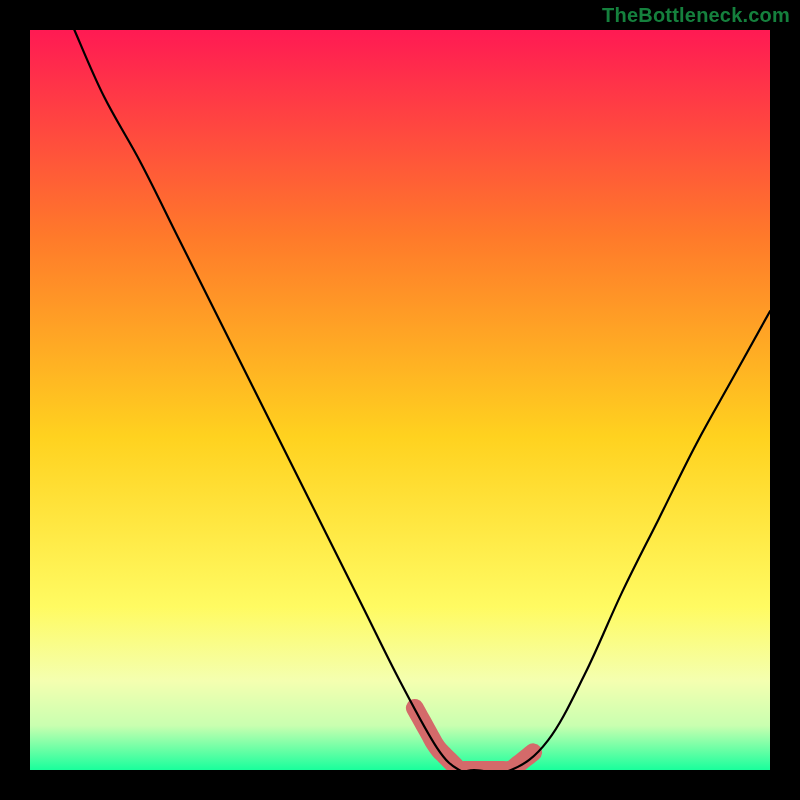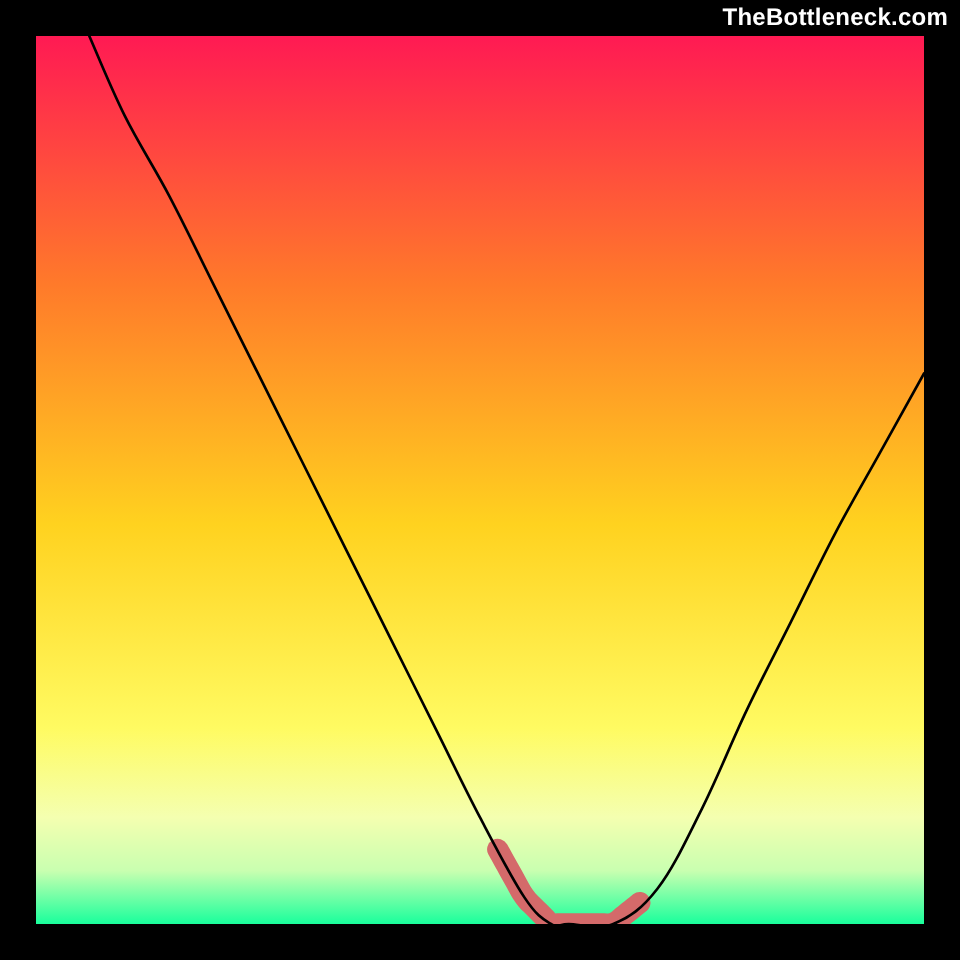--- a/index.html
+++ b/index.html
@@ -14,21 +14,21 @@
   .stage {
     position: relative;
     width: 800px;
     height: 800px;
     background: #000;
   }
   .watermark {
     position: absolute;
     top: 4px;
     right: 10px;
-    color: #ffffff;
+    color: #15803d;
     font-size: 20px;
     font-weight: 600;
     letter-spacing: 0.2px;
     z-index: 40;
   }
   .plot-wrap {
     position: absolute;
     left: 30px;
     top: 30px;
     width: 740px;

